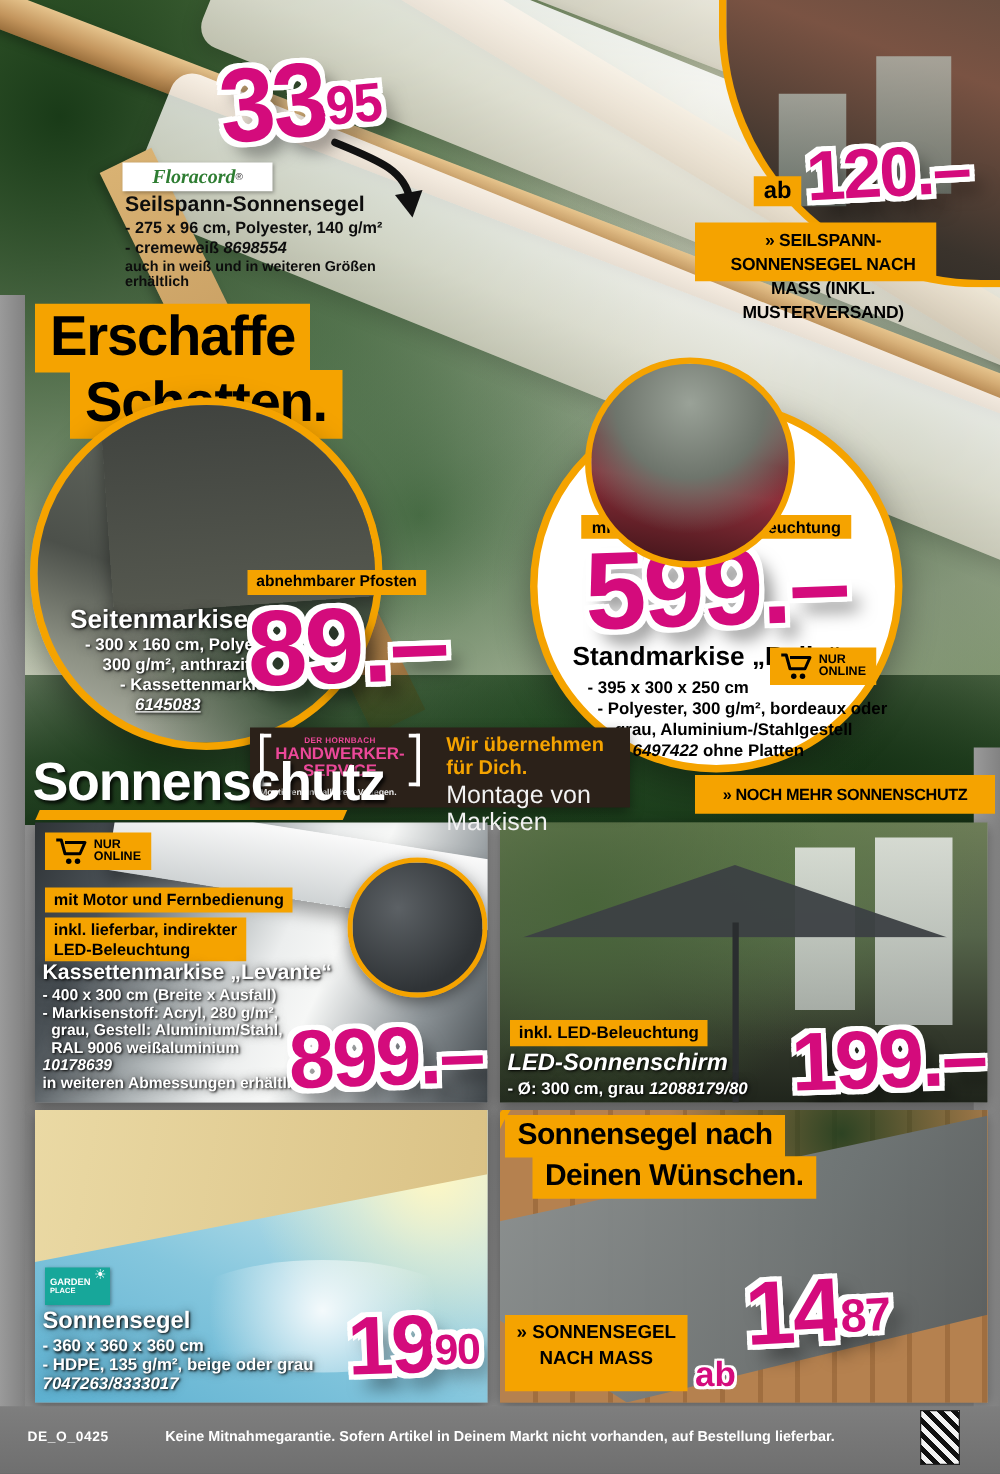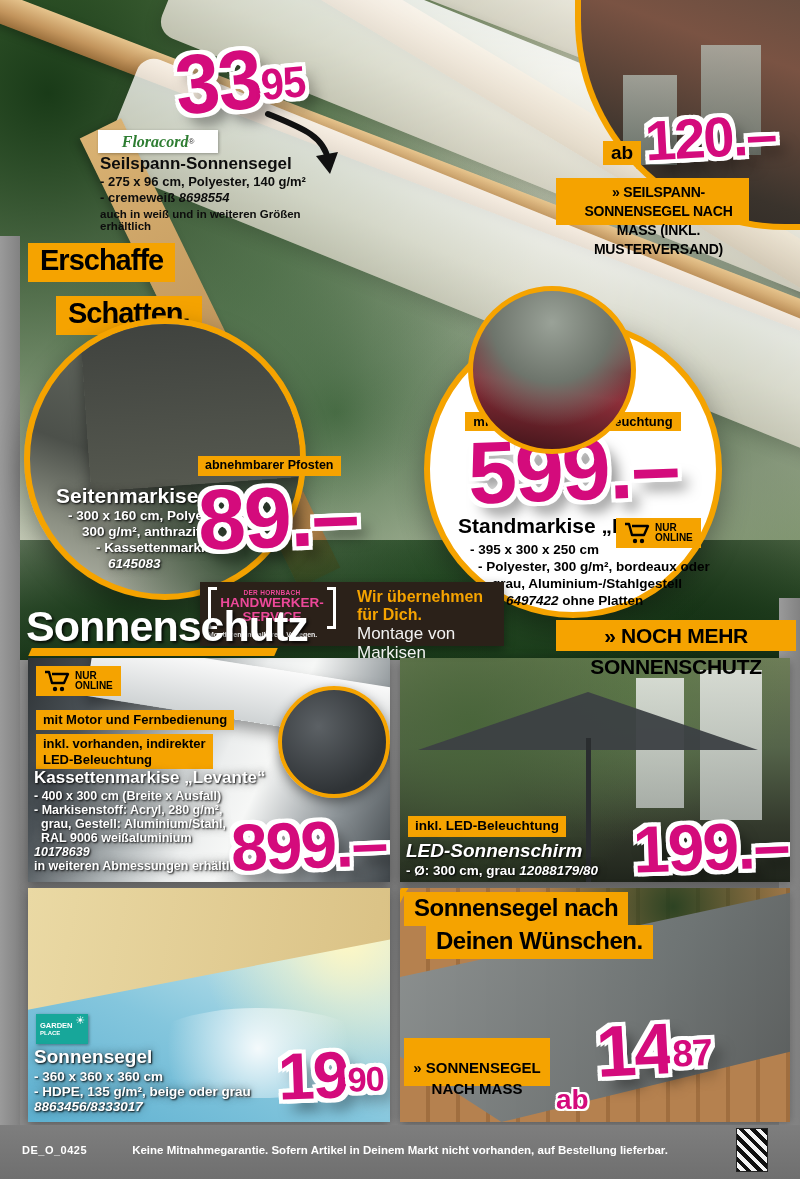--- a/index.html
+++ b/index.html
@@ -66,35 +66,35 @@
   .tr-photo { position:absolute; left:575px; top:-45px; width:250px; height:275px;
     border-bottom-left-radius:210px; border-left:6px solid #F5A300; border-bottom:6px solid #F5A300;
     background:linear-gradient(200deg,#5d4a3e,#7a5343 35%,#3a332c 75%,#2a2622); overflow:hidden; }
   .tr-photo .win { position:absolute; background:linear-gradient(180deg,#b9c4bc,#7e8d84); opacity:.7; }
   .ab-box { position:absolute; left:603px; top:141px; background:#F5A300; color:#000; font-weight:800; font-size:19px; padding:1px 8px; }
   .p120 { left:645px; top:112px; font-size:56px; transform:rotate(-3deg); }
   .banner { position:absolute; background:#F5A300; color:#000; font-weight:800; text-align:center; }
   .banner-top { left:556px; top:178px; width:193px; height:47px; font-size:14px; line-height:1.35; padding-top:5px; letter-spacing:-.2px;padding-left:12px; }
 
   
-  .headline { position:absolute; background:#F5A300; color:#000; font-weight:800; font-size:29px; line-height:1.0; padding:3px 12px 7px; letter-spacing:-1px; }
+  .headline { position:absolute; background:#F5A300; color:#000; font-weight:800; font-size:45px; line-height:1.0; padding:3px 12px 7px; letter-spacing:-1px; }
   .h-line1 { left:28px; top:243px; }
   .h-line2 { left:56px; top:296px; }
 
   
   .circle-left { position:absolute; left:24px; top:318px; width:282px; height:282px; border-radius:50%;
     border:6px solid #F5A300; overflow:hidden; box-shadow:0 10px 26px rgba(0,0,0,.35);
     background:
       radial-gradient(circle at 80% 85%, rgba(40,70,40,.8), rgba(0,0,0,0) 45%),
       linear-gradient(200deg,#8a8f84 0%,#5d625a 30%,#4c504a 55%,#8d9184 78%,#b9bcae 100%); }
   .circle-left .panel-shade { position:absolute; left:55px; top:-10px; width:220px; height:170px; background:linear-gradient(180deg,#3f423e,#55584f); transform:rotate(-4deg); box-shadow:0 6px 14px rgba(0,0,0,.4); }
   .cl-text { position:absolute; left:0; top:160px; width:100%; text-align:left; }
   .cl-text .name { font-size:21px; font-weight:800; margin-left:26px; }
   .cl-text .spec { font-size:13.5px; font-weight:700; line-height:1.18; }
-  .sp1 { margin-left:38px; } .sp2 { margin-left:52px; } .sp3 { margin-left:66px; } .cl-art { margin-left:78px; }
+  .sp1 { margin-left:38px; } .sp2 { margin-left:52px; } .sp3 { margin-left:66px; } .cl-art { margin-left:78px;text-decoration:underline; }
   .label-pfosten { left:198px; top:456px; font-size:12.5px; z-index:6; }
   .p89 { left:198px; top:478px; font-size:86px; transform:rotate(-2deg); z-index:6; }
 
   
   .photo-circle { position:absolute; left:468px; top:286px; width:168px; height:168px; border-radius:50%;
     border:5px solid #F5A300; z-index:5; overflow:hidden;
     background:
       radial-gradient(circle at 50% 20%, #9aa298, #6e756c 40%, rgba(0,0,0,0) 70%),
       linear-gradient(190deg,#8d9489 0%,#7c2a32 45%,#8e2f3a 60%,#5a1d24 85%,#3c1318 100%); }
   .circle-right { position:absolute; left:424px; top:320px; width:298px; height:298px; border-radius:50%;
@@ -115,27 +115,27 @@
   .sv-left { position:relative; width:128px; }
   .sv-brackets { display:flex; align-items:stretch; height:42px; }
   .brk { width:9px; border:3px solid #fff; }
   .brk-l { border-right:none; } .brk-r { border-left:none; }
   .sv-title { flex:1; text-align:center; color:#ec4899; padding-top:2px; }
   .sv-title .small { font-size:6.5px; font-weight:700; letter-spacing:.3px; }
   .sv-title .big { font-size:13.5px; font-weight:900; line-height:1.0; }
   .sv-tag { position:absolute; left:0; top:44px; width:130px; font-size:7px; font-weight:700; color:#eee; white-space:nowrap; }
   .sv-right { flex:1; padding-left:21px; line-height:1.1; padding-top:1px; }
   .sv-promo { color:#F5A300; font-weight:800; font-size:16px; }
-  .sv-offer { color:#f2f2f2; font-size:17px; margin-top:2px; }
+  .sv-offer { color:#f2f2f2; font-size:20px; margin-top:2px; }
 
   
   .sonnenschutz { position:absolute; left:26px; top:602px; font-size:43px; font-weight:800; color:#fff;
     letter-spacing:-1px; text-shadow:2px 2px 3px rgba(0,0,0,.8); z-index:6; }
   .s-underline { position:absolute; left:30px; top:648px; width:246px; height:8px; background:#F5A300; transform:skewX(-24deg); z-index:6; }
-  .banner-more { left:556px; top:620px; width:240px; height:31px; font-size:21px; line-height:31px; letter-spacing:-.3px; z-index:6; }
+  .banner-more { left:556px; top:620px; width:240px; height:31px; font-size:13px; line-height:31px; letter-spacing:-.3px; z-index:6; }
 
   
   .panel { position:absolute; overflow:hidden; box-shadow:0 3px 10px rgba(0,0,0,.35); }
   .panelA { left:28px; top:658px; width:362px; height:224px;
     background:linear-gradient(115deg,#2e3336 0%,#4b5257 18%,#aeb4b6 38%,#eceeee 52%,#f6f7f6 62%,#8b9296 82%,#3f4549 100%); }
   .panelA .awning { position:absolute; left:60px; top:8px; width:330px; height:56px; background:linear-gradient(180deg,#fafafa,#cfd3d4); transform:rotate(9deg); box-shadow:0 8px 14px rgba(0,0,0,.35); }
   .detail-circle { position:absolute; left:250px; top:28px; width:112px; height:112px; border-radius:50%;
     border:4px solid #F5A300; background:radial-gradient(circle at 35% 35%, #5c6165, #2f3336 70%); box-shadow:0 4px 12px rgba(0,0,0,.45); }
   .ob-a { left:8px; top:8px; }
   .pa-badge1 { left:8px; top:52px; font-size:13px;text-align:right; }
@@ -186,21 +186,21 @@
     background:
       radial-gradient(circle at 70% 8%, rgba(30,60,30,.9), rgba(0,0,0,0) 40%),
       repeating-linear-gradient(90deg,#b5814f 0 26px,#a06e3f 26px 30px),
       linear-gradient(180deg,#b5814f,#8f6236); }
   .panelD .sailD { position:absolute; left:0; top:0; width:100%; height:100%;
     background:linear-gradient(120deg,#8d9394,#6f7576 60%,#565b5c); clip-path:polygon(0 38%,100% 2%,100% 70%,26% 100%,0 72%); opacity:.97; }
   .swoosh { position:absolute; left:-40px; top:-16px; width:110px; height:290px; border-radius:50%;
     border-left:13px solid #F5A300; transform:rotate(6deg); }
   .pd-h { position:absolute; background:#F5A300; color:#000; font-weight:800; font-size:24px; padding:2px 10px 4px; letter-spacing:-.5px; }
   .pd-h1 { left:4px; top:4px; } .pd-h2 { left:26px; top:37px; }
-  .pd-banner { left:4px; top:150px; width:146px; height:48px; font-size:15px; line-height:1.4; padding-top:19px; }
+  .pd-banner { left:4px; top:164px; width:146px; height:61px; font-size:15px; line-height:1.4; padding-top:3px; }
   .pd-ab { position:absolute; left:156px; top:196px; font-size:28px; font-weight:900; color:#D40B7C;
     text-shadow:-2px -2px 0 #fff,2px -2px 0 #fff,-2px 2px 0 #fff,2px 2px 0 #fff,0 2px 0 #fff,0 -2px 0 #fff,2px 0 0 #fff,-2px 0 0 #fff; }
   .p1487 { left:196px; top:128px; font-size:72px; transform:rotate(-3deg); position:absolute; }
 
   
   .footer { position:absolute; left:0; top:1125px; width:800px; height:54px;
     background:linear-gradient(180deg,#7e7e7e,#6f6f6f); color:#fff; }
   .f-code { position:absolute; left:22px; top:19px; font-size:11px; font-weight:700; letter-spacing:.5px; }
   .f-disc { position:absolute; left:0; top:19px; width:100%; text-align:center; font-size:11.5px; font-weight:700; }
   .f-mark { position:absolute; right:32px; top:3px; width:32px; height:44px;
@@ -320,21 +320,21 @@
     <div class="detail-circle"></div>
     <div class="online-badge ob-a">
       <svg class="cart" viewBox="0 0 26 22">
           <path d="M1 2h4l3 11h12l4-9H8" fill="none" stroke="#000" stroke-width="2.4" stroke-linejoin="round"></path>
           <circle cx="11" cy="19" r="2.2"></circle>
           <circle cx="18" cy="19" r="2.2"></circle>
         </svg>
       <div class="ob-txt"><span>NUR</span><br><span>ONLINE</span></div>
     </div>
     <div class="badge pa-badge1">mit Motor und Fernbedienung</div>
-    <div class="badge pa-badge2"><span>inkl. vorhanden, indirekter</span><br><span>LED-Beleuchtung</span></div>
+    <div class="badge pa-badge2"><span>inkl. lieferbar, indirekter</span><br><span>LED-Beleuchtung</span></div>
     <div class="pa-name wtxt">Kassettenmarkise „Levante“</div>
     <div class="pa-spec pa-s1 wtxt">- 400 x 300 cm (Breite x Ausfall)</div>
     <div class="pa-spec pa-s2 wtxt">- Markisenstoff: Acryl, 280 g/m²,</div>
     <div class="pa-spec pa-s3 wtxt">grau, Gestell: Aluminium/Stahl,</div>
     <div class="pa-spec pa-s4 wtxt">RAL 9006 weißaluminium</div>
     <div class="pa-spec pa-art wtxt art">10178639</div>
     <div class="pa-spec pa-note wtxt">in weiteren Abmessungen erhältlich</div>
     <div class="price p899">899.–</div>
   </div>
 
@@ -353,21 +353,21 @@
     <div class="sailC"></div>
     <div class="cloud"></div>
     <div class="gp-logo">
       <span class="gp-sun">☀</span>
       <div class="g1">GARDEN</div>
       <div class="g2">PLACE</div>
     </div>
     <div class="pc-name wtxt">Sonnensegel</div>
     <div class="pc-spec pc-s1 wtxt">- 360 x 360 x 360 cm</div>
     <div class="pc-spec pc-s2 wtxt">- HDPE, 135 g/m², beige oder grau</div>
-    <div class="pc-spec pc-art wtxt art">8863456/8333017</div>
+    <div class="pc-spec pc-art wtxt art">7047263/8333017</div>
     <div class="price p1990"><span>19</span><span class="psup">90</span></div>
   </div>
 
   <div class="panel panelD">
     <div class="sailD"></div>
     <div class="swoosh"></div>
     <div class="pd-h pd-h1">Sonnensegel nach</div>
     <div class="pd-h pd-h2">Deinen Wünschen.</div>
     <div class="banner pd-banner">
       <span>»</span>

